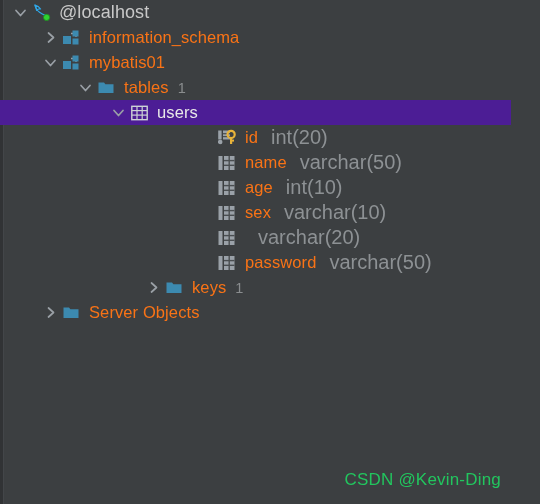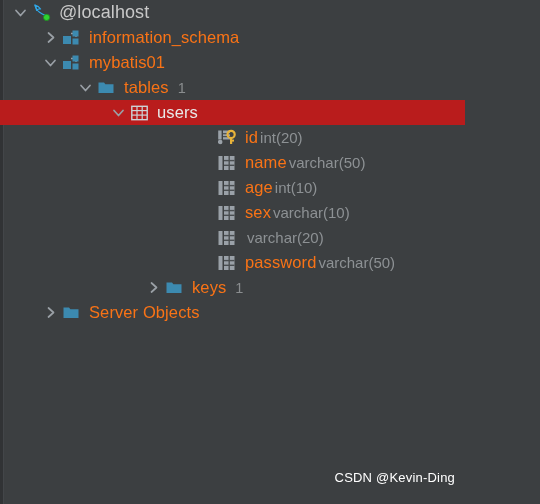--- a/index.html
+++ b/index.html
@@ -14,20 +14,21 @@
     font-family: "Liberation Sans", sans-serif;
     -webkit-font-smoothing: antialiased;
   }
 
   #db-tree {
     position: relative;
     width: 465px;
     height: 504px;
     background: #3c3f41;
     overflow: hidden;
+    padding-left: 46px;
   }
 
   
   .gutter {
     position: absolute;
     left: 0; top: 0;
     width: 4px; height: 504px;
     background: #313335;
     border-right: 1px solid #434649;
     box-sizing: border-box;
@@ -41,21 +42,21 @@
 
   .tree-row {
     position: relative;
     height: 25px;
     display: flex;
     align-items: center;
     white-space: nowrap;
     box-sizing: border-box;
   }
   .tree-row.selected {
-    background: #b91c1c;
+    background: #4c1d95;
   }
 
   
   .indent { flex: 0 0 auto; height: 1px; }
 
   
   .twisty {
     flex: 0 0 auto;
     width: 20px;
     height: 25px;
@@ -84,44 +85,44 @@
     letter-spacing: 0.1px;
   }
   .tree-row.selected .node-label { color: #e8e8e8; }
 
   .node-meta {
     font-size: 14.5px;
     color: #8a8d8f;
     margin-left: 9px;
   }
   .node-type {
-    font-size: 15px;
+    font-size: 20px;
     color: #8d9194;
-    margin-left: 2px;
+    margin-left: 13px;
   }
 
   
   .row-root .node-label { font-size: 18px; color: #c8c8c8; }
 
   .badge {
     margin-left: 10px;
     border: 1px solid #5d6063;
     border-radius: 4px;
     color: #8e9194;
     font-size: 14.5px;
     padding: 1px 7px 2px 7px;
     line-height: 17px;
   }
 
   .watermark {
     position: absolute;
     right: 10px;
     top: 470px;
-    font-size: 13px;
-    color: #ffffff;
+    font-size: 17px;
+    color: #22c55e;
     letter-spacing: 0.2px;
   }
 </style>
 </head>
 <body>
 
 <div id="db-tree">
 
   <div class="gutter"></div>
 

